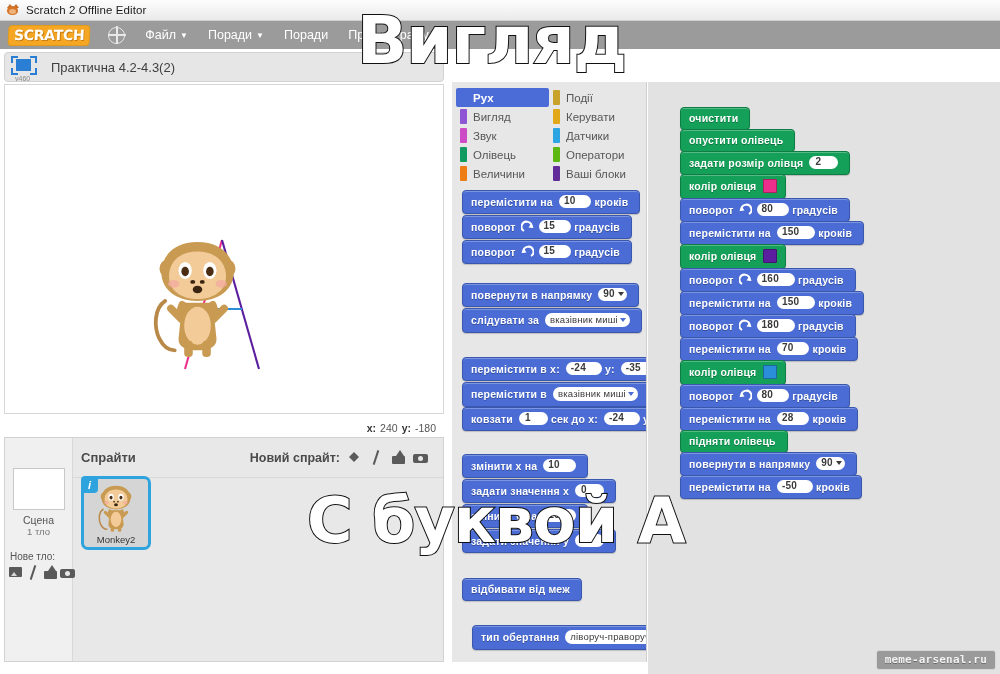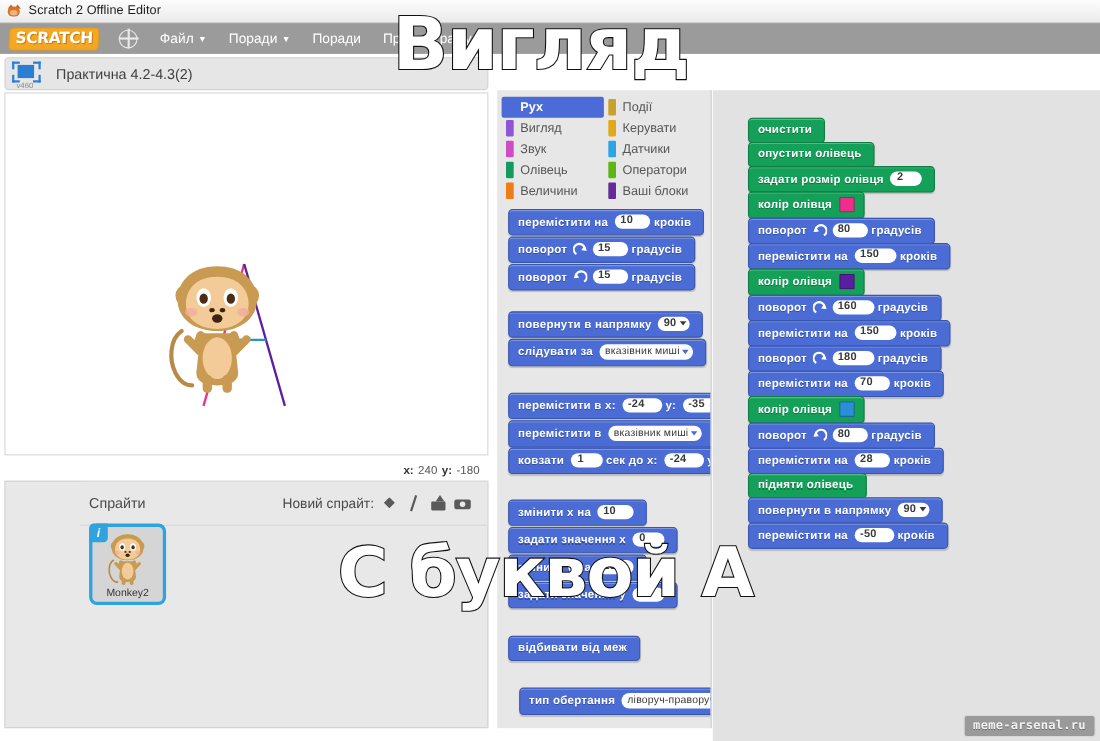--- a/index.html
+++ b/index.html
@@ -83,21 +83,21 @@
   .coordbar b{color:#333;}
 
   
   .spritepane{
     position:absolute;left:4px;top:437px;width:440px;height:225px;
     background:#e8e8e8;border:1px solid #d2d2d2;box-sizing:border-box;
   }
   .spritehdr{
     position:absolute;left:68px;right:0;top:0;height:40px;
     display:flex;align-items:center;box-sizing:border-box;padding:0 8px;
-    background:#e8e8e8;border-bottom:1px solid #d8d8d8;
+    background:#e8e8e8;border-bottom:1px solid #d8d8d8;font-weight:bold;
   }
   .spritehdr .t{font-size:13px;color:#4a4a4a;}
   .spritehdr .newlbl{margin-left:auto;font-size:12.5px;color:#4a4a4a;margin-right:7px;}
   .tool-ico{width:15px;height:15px;margin-right:7px;position:relative;flex:0 0 auto;}
   .ic-shuffle{ }
   .ic-shuffle:before{content:"";position:absolute;left:2px;top:2px;width:10px;height:10px;background:#5a5a5a;
     clip-path:polygon(50% 0,100% 50%,50% 100%,0 50%);}
   .ic-brush:before{content:"";position:absolute;left:6px;top:0;width:2px;height:15px;background:#5a5a5a;transform:rotate(18deg);}
   .ic-upload:before{content:"";position:absolute;left:1px;top:6px;width:13px;height:8px;background:#5a5a5a;border-radius:1px;}
   .ic-upload:after{content:"";position:absolute;left:5px;top:0px;width:0;height:0;border-left:4px solid transparent;border-right:4px solid transparent;border-bottom:6px solid #5a5a5a;}
@@ -309,20 +309,32 @@
 
   <div class="coordbar">
     <b>x:</b>
     <span>240</span>
     <b>y:</b>
     <span>-180</span>
   </div>
 
   <div class="spritepane">
 
+    <div class="stagecol">
+      <div class="stagethumb"></div>
+      <div class="nm">Сцена</div>
+      <div class="sub">1 тло</div>
+      <div class="newbg">Нове тло:</div>
+      <div class="bgicons">
+        <span class="tool-ico ic-pic"></span>
+        <span class="tool-ico ic-brush"></span>
+        <span class="tool-ico ic-upload"></span>
+        <span class="tool-ico ic-cam"></span>
+      </div>
+    </div>
 
     <div class="spritehdr">
       <span class="t">Спрайти</span>
       <span class="newlbl">Новий спрайт:</span>
       <span class="tool-ico ic-shuffle"></span>
       <span class="tool-ico ic-brush"></span>
       <span class="tool-ico ic-upload"></span>
       <span class="tool-ico ic-cam"></span>
     </div>
 

